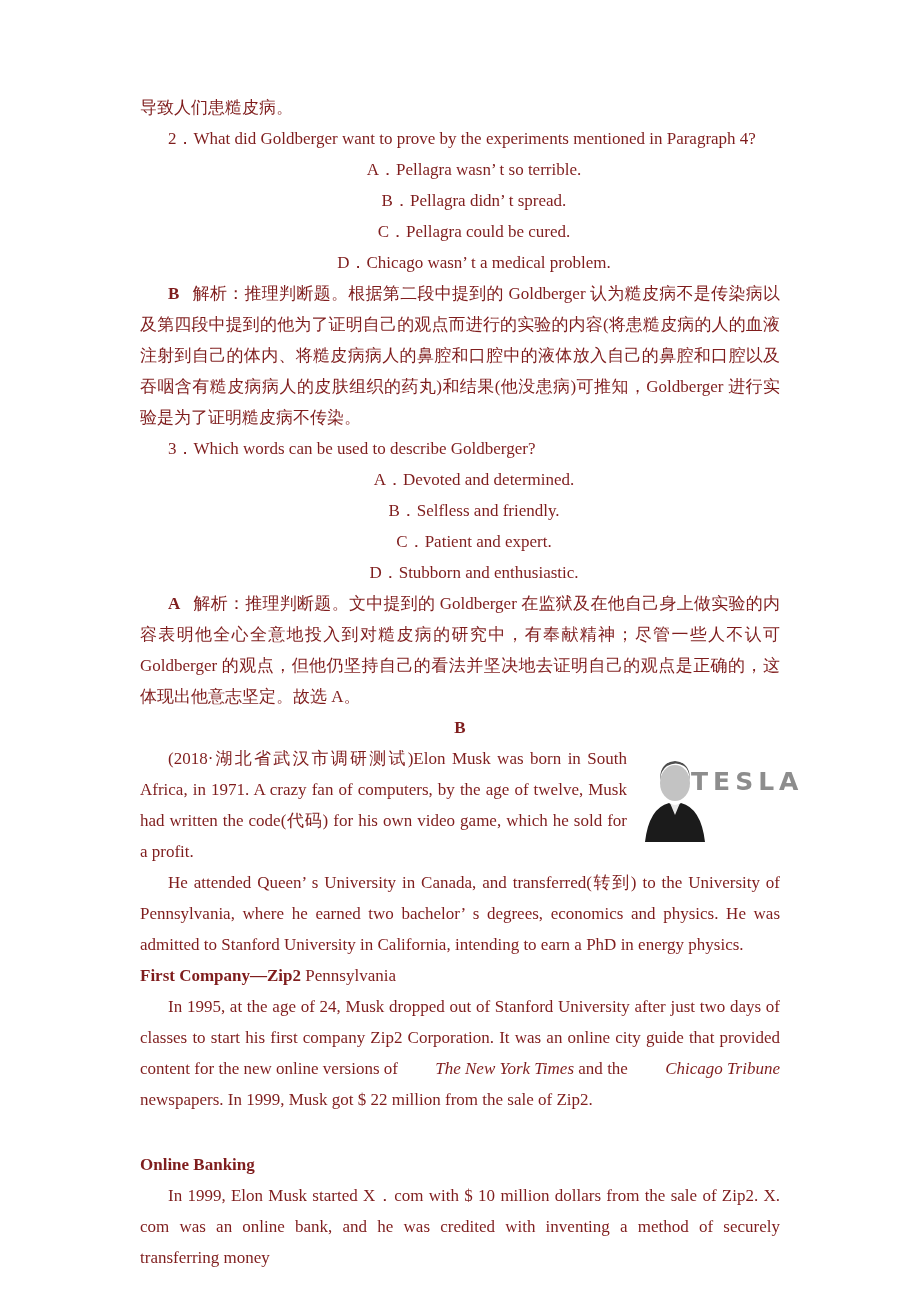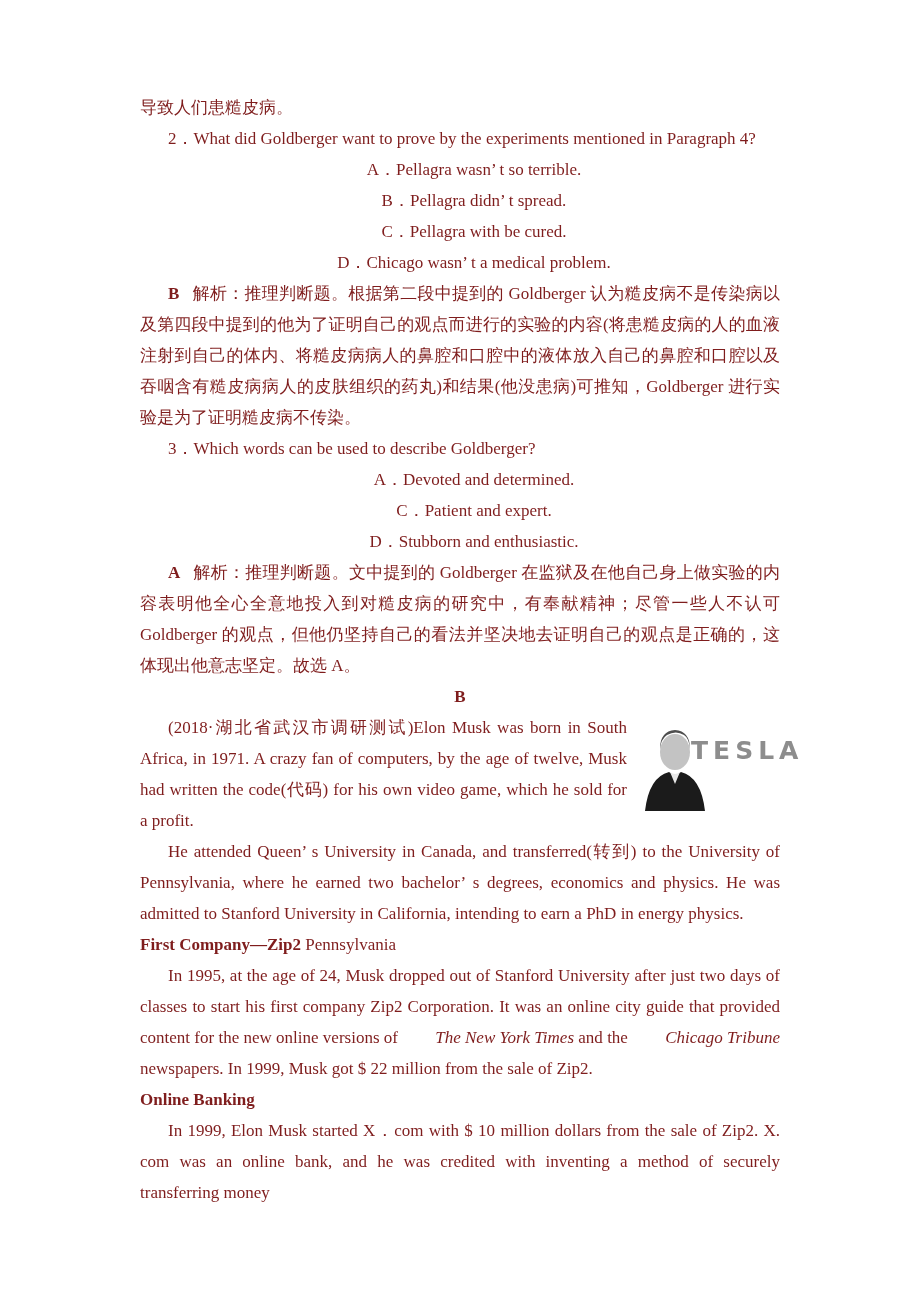--- a/index.html
+++ b/index.html
@@ -17,47 +17,48 @@
     overflow: hidden;
   }
   p { margin: 0; text-align: justify; }
   .no-indent { text-indent: 0; }
   .indent { text-indent: 28px; }
   .opt { padding-left: 28px; text-align: center; }
   .ana b { font-weight: bold; margin-right: 13px; }
   .center-label { text-align: center; font-weight: bold; }
   .heading { font-weight: normal; text-align: left; }
   .heading b { font-weight: bold; }
-  .bold-head { font-weight: bold; text-align: left; }
+  .bold-head { font-weight: bold; text-align: left; margin-top: 34px; }
   i { font-style: italic; margin-left: 33px; }
   .photo-float {
     float: right;
     width: 165px;
     height: 96px;
     margin: 3px -24px 4px 12px;
     display: block;
   }
   .photo-float svg { display: block; }
 </style>
 </head>
 <body>
 
 <div class="page">
 
   <p class="no-indent">导致人们患糙皮病。</p>
 
   <p class="indent">2．What did Goldberger want to prove by the experiments mentioned in Paragraph 4?</p>
   <p class="opt">A．Pellagra wasn’ t so terrible.</p>
   <p class="opt">B．Pellagra didn’ t spread.</p>
-  <p class="opt">C．Pellagra with be cured.</p>
+  <p class="opt">C．Pellagra could be cured.</p>
   <p class="opt">D．Chicago wasn’ t a medical problem.</p>
   <p class="indent ana"><b>B</b><span>解析：推理判断题。根据第二段中提到的 Goldberger 认为糙皮病不是传染病以及第四段中提到的他为了证明自己的观点而进行的实验的内容(将患糙皮病的人的血液注射到自己的体内、将糙皮病病人的鼻腔和口腔中的液体放入自己的鼻腔和口腔以及吞咽含有糙皮病病人的皮肤组织的药丸)和结果(他没患病)可推知，Goldberger 进行实验是为了证明糙皮病不传染。</span></p>
 
   <p class="indent">3．Which words can be used to describe Goldberger?</p>
   <p class="opt">A．Devoted and determined.</p>
+  <p class="opt">B．Selfless and friendly.</p>
   <p class="opt">C．Patient and expert.</p>
   <p class="opt">D．Stubborn and enthusiastic.</p>
   <p class="indent ana"><b>A</b><span>解析：推理判断题。文中提到的 Goldberger 在监狱及在他自己身上做实验的内容表明他全心全意地投入到对糙皮病的研究中，有奉献精神；尽管一些人不认可 Goldberger 的观点，但他仍坚持自己的看法并坚决地去证明自己的观点是正确的，这体现出他意志坚定。故选 A。</span></p>
 
   <p class="center-label">B</p>
 
   <p class="indent"><span class="photo-float">
         <svg width="165" height="96" viewBox="0 0 165 96" xmlns="http://www.w3.org/2000/svg">
           <rect x="0" y="0" width="165" height="96" fill="#ffffff"></rect>
           <ellipse cx="36" cy="37" rx="15" ry="18" fill="#c3c3c3"></ellipse>

